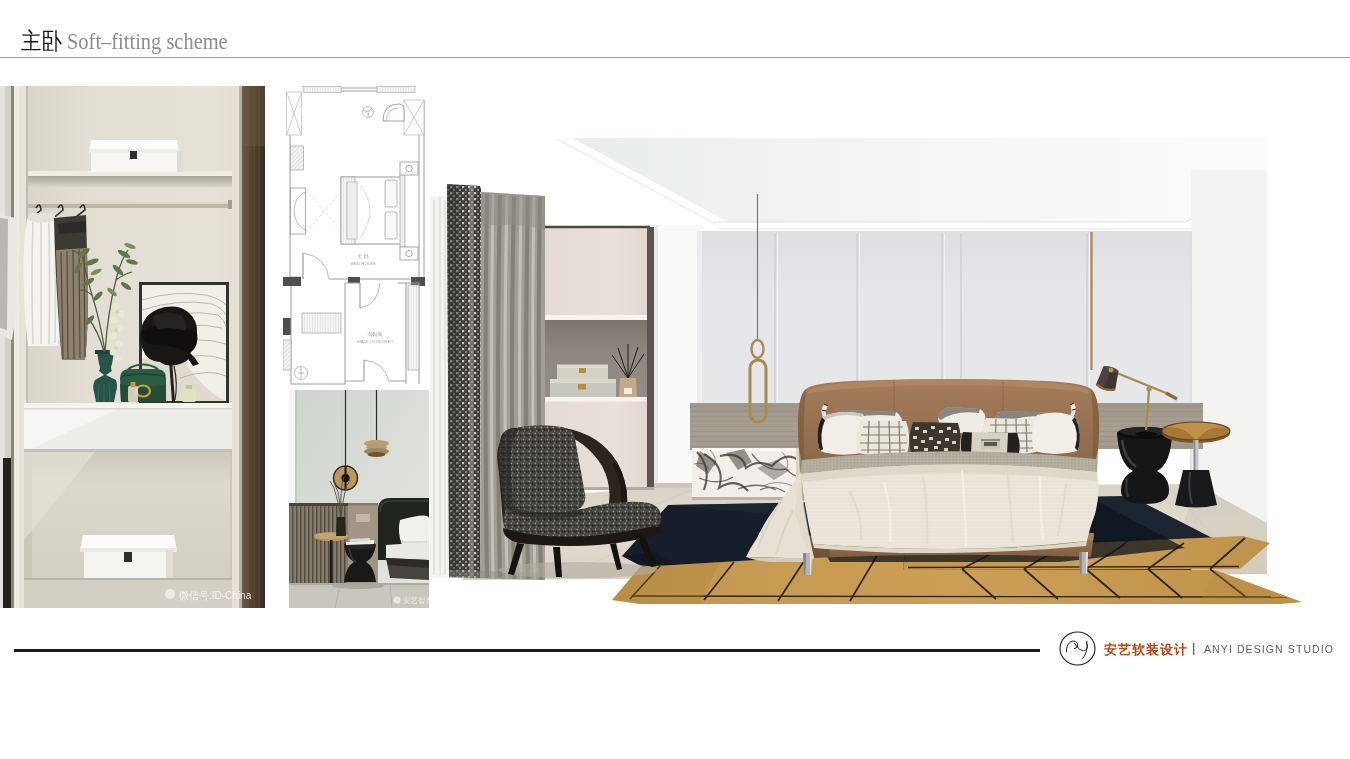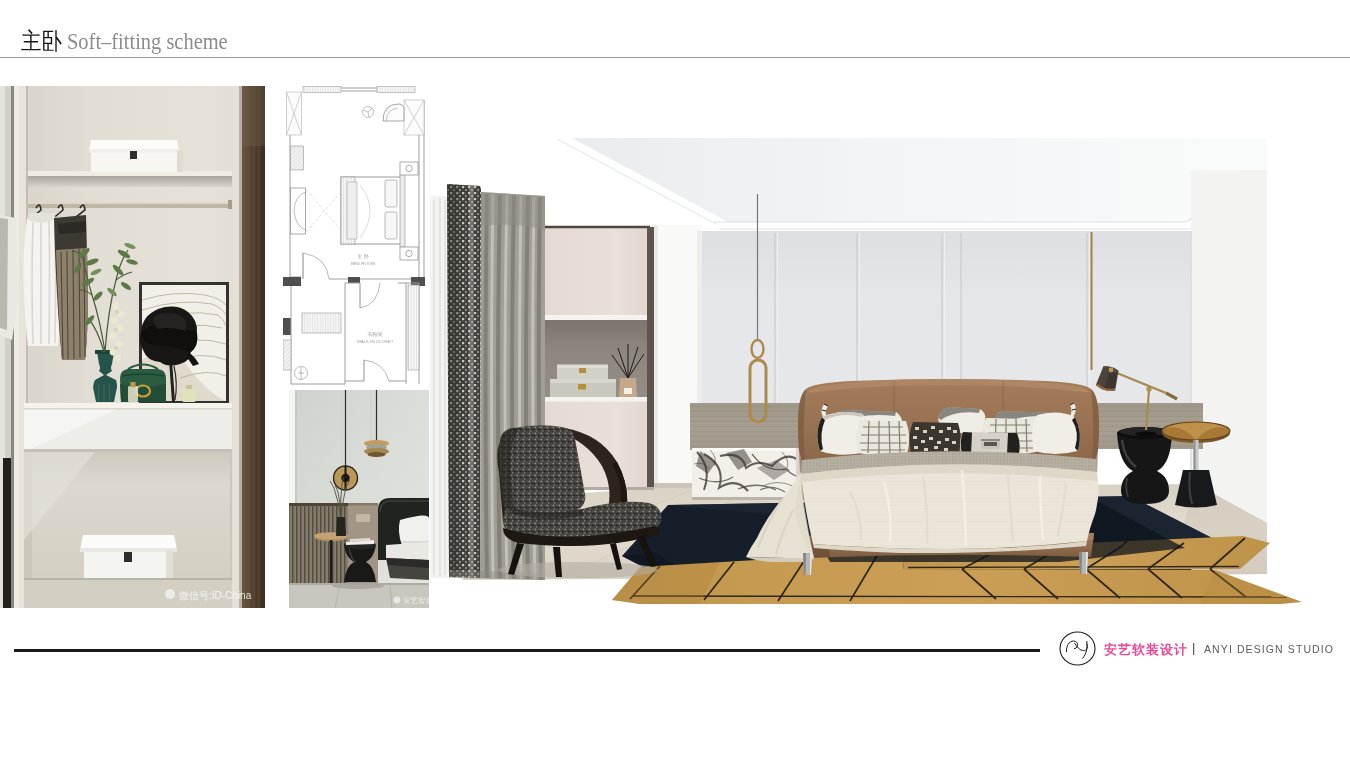--- a/index.html
+++ b/index.html
@@ -790,15 +790,15 @@
   </g>
 </svg>
 
 <div class="abs" style="left:14px;top:649px;width:1026px;height:3px;background:#1c1c1c;"></div>
 
 <svg class="abs" style="left:1058px;top:630px;" width="40" height="38" viewBox="0 0 40 38">
   <ellipse cx="19.5" cy="18.5" rx="17.5" ry="16.5" fill="none" stroke="#1c1c1c" stroke-width="1.1"></ellipse>
   <path d="M8.5 22 C8 14 13 9.5 17.5 11.5 C21.5 13.5 19 19 16 18.5 M16.5 13 C20 19 23.5 21 26.5 20.5 C29.5 20 30.5 16 28.5 13.5 M28.8 11 C29.5 18 28.5 24 24.5 28.5" fill="none" stroke="#1c1c1c" stroke-width="1"></path>
 </svg>
 
-<div class="abs" style="left:1104px;top:641px;font-size:13px;font-weight:bold;color:#ec4899;letter-spacing:1px;white-space:nowrap;">安艺软装设计</div>
+<div class="abs" style="left:1104px;top:641px;font-size:13px;font-weight:bold;color:#c2410c;letter-spacing:1px;white-space:nowrap;">安艺软装设计</div>
 <div class="abs" style="left:1192px;top:640px;font-size:13px;color:#444;">|</div>
 <div class="abs" style="left:1204px;top:643px;font-size:10.5px;color:#5c5c5c;letter-spacing:1.1px;white-space:nowrap;">ANYI DESIGN STUDIO</div>
 
 </body></html>

